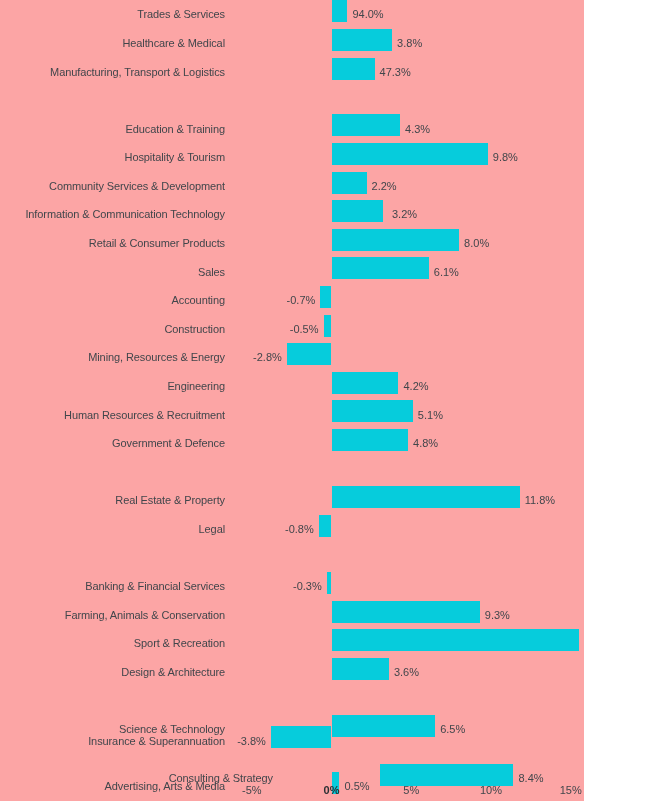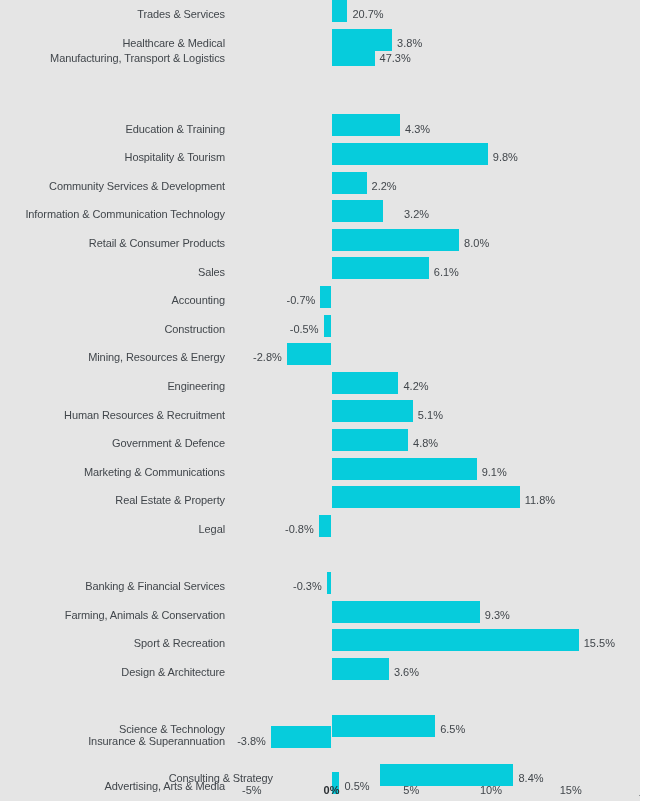--- a/index.html
+++ b/index.html
@@ -6,24 +6,24 @@
     margin: 0;
     padding: 0;
     background: #ffffff;
   }
   body {
     font-family: "Liberation Sans", "DejaVu Sans", sans-serif;
     -webkit-font-smoothing: antialiased;
   }
   #chart-root {
     position: relative;
-    width: 640px;
+    width: 584px;
     height: 801px;
     overflow: hidden;
-    background: #e5e5e5;
+    background: #fca5a5;
   }
   
   .plot-area {
     position: absolute;
     left: 0;
     top: 0;
     width: 666px;
     height: 781px;
   }
   .bar-row {
@@ -81,28 +81,28 @@
   }
 </style>
 </head>
 <body>
 
 <div id="chart-root">
   <div class="plot-area" id="plot-area">
       <div class="bar-row" style="top: 0px;">
         <div class="cat-label">Trades &amp; Services</div>
         <div class="bar" style="background: rgb(6, 204, 220); height: 22px; width: 15.95px; left: 331.5px;"></div>
-        <div class="val-label" style="left: 352.45px;">20.7%</div>
+        <div class="val-label" style="left: 352.45px;">94.0%</div>
       </div>
       <div class="bar-row" style="top: 28.6px;">
         <div class="cat-label">Healthcare &amp; Medical</div>
         <div class="bar" style="background: rgb(6, 204, 220); height: 22px; width: 60.61px; left: 331.5px;"></div>
         <div class="val-label" style="left: 397.11px;">3.8%</div>
       </div>
-      <div class="bar-row" style="top: 44px;">
+      <div class="bar-row" style="top: 58px;">
         <div class="cat-label">Manufacturing, Transport &amp; Logistics</div>
         <div class="bar" style="background: rgb(6, 204, 220); height: 22px; width: 43.065px; left: 331.5px;"></div>
         <div class="val-label" style="left: 379.565px;">47.3%</div>
       </div>
       <div class="bar-row" style="top: 114.4px;">
         <div class="cat-label">Education &amp; Training</div>
         <div class="bar" style="background: rgb(6, 204, 220); height: 22px; width: 68.585px; left: 331.5px;"></div>
         <div class="val-label" style="left: 405.085px;">4.3%</div>
       </div>
       <div class="bar-row" style="top: 143px;">
@@ -111,21 +111,21 @@
         <div class="val-label" style="left: 492.81px;">9.8%</div>
       </div>
       <div class="bar-row" style="top: 171.6px;">
         <div class="cat-label">Community Services &amp; Development</div>
         <div class="bar" style="background: rgb(6, 204, 220); height: 22px; width: 35.09px; left: 331.5px;"></div>
         <div class="val-label" style="left: 371.59px;">2.2%</div>
       </div>
       <div class="bar-row" style="top: 200.2px;">
         <div class="cat-label">Information &amp; Communication Technology</div>
         <div class="bar" style="background: rgb(6, 204, 220); height: 22px; width: 51.04px; left: 331.5px;"></div>
-        <div class="val-label" style="left: 404px;">3.2%</div>
+        <div class="val-label" style="left: 392px;">3.2%</div>
       </div>
       <div class="bar-row" style="top: 228.8px;">
         <div class="cat-label">Retail &amp; Consumer Products</div>
         <div class="bar" style="background: rgb(6, 204, 220); height: 22px; width: 127.6px; left: 331.5px;"></div>
         <div class="val-label" style="left: 464.1px;">8.0%</div>
       </div>
       <div class="bar-row" style="top: 257.4px;">
         <div class="cat-label">Sales</div>
         <div class="bar" style="background: rgb(6, 204, 220); height: 22px; width: 97.295px; left: 331.5px;"></div>
         <div class="val-label" style="left: 433.795px;">6.1%</div>
@@ -152,25 +152,20 @@
       </div>
       <div class="bar-row" style="top: 400.4px;">
         <div class="cat-label">Human Resources &amp; Recruitment</div>
         <div class="bar" style="background: rgb(6, 204, 220); height: 22px; width: 81.345px; left: 331.5px;"></div>
         <div class="val-label" style="left: 417.845px;">5.1%</div>
       </div>
       <div class="bar-row" style="top: 429px;">
         <div class="cat-label">Government &amp; Defence</div>
         <div class="bar" style="background: rgb(6, 204, 220); height: 22px; width: 76.56px; left: 331.5px;"></div>
         <div class="val-label" style="left: 413.06px;">4.8%</div>
-      </div>
-      <div class="bar-row" style="top: 457.6px;">
-        <div class="cat-label">Marketing &amp; Communications</div>
-        <div class="bar" style="background: rgb(6, 204, 220); height: 22px; width: 145.145px; left: 331.5px;"></div>
-        <div class="val-label" style="left: 481.645px;">9.1%</div>
       </div>
       <div class="bar-row" style="top: 486.2px;">
         <div class="cat-label">Real Estate &amp; Property</div>
         <div class="bar" style="background: rgb(6, 204, 220); height: 22px; width: 188.21px; left: 331.5px;"></div>
         <div class="val-label" style="left: 524.71px;">11.8%</div>
       </div>
       <div class="bar-row" style="top: 514.8px;">
         <div class="cat-label">Legal</div>
         <div class="bar" style="background: rgb(6, 204, 220); height: 22px; width: 12.76px; left: 318.74px;"></div>
         <div class="val-label" style="right: 352.26px;">-0.8%</div>

